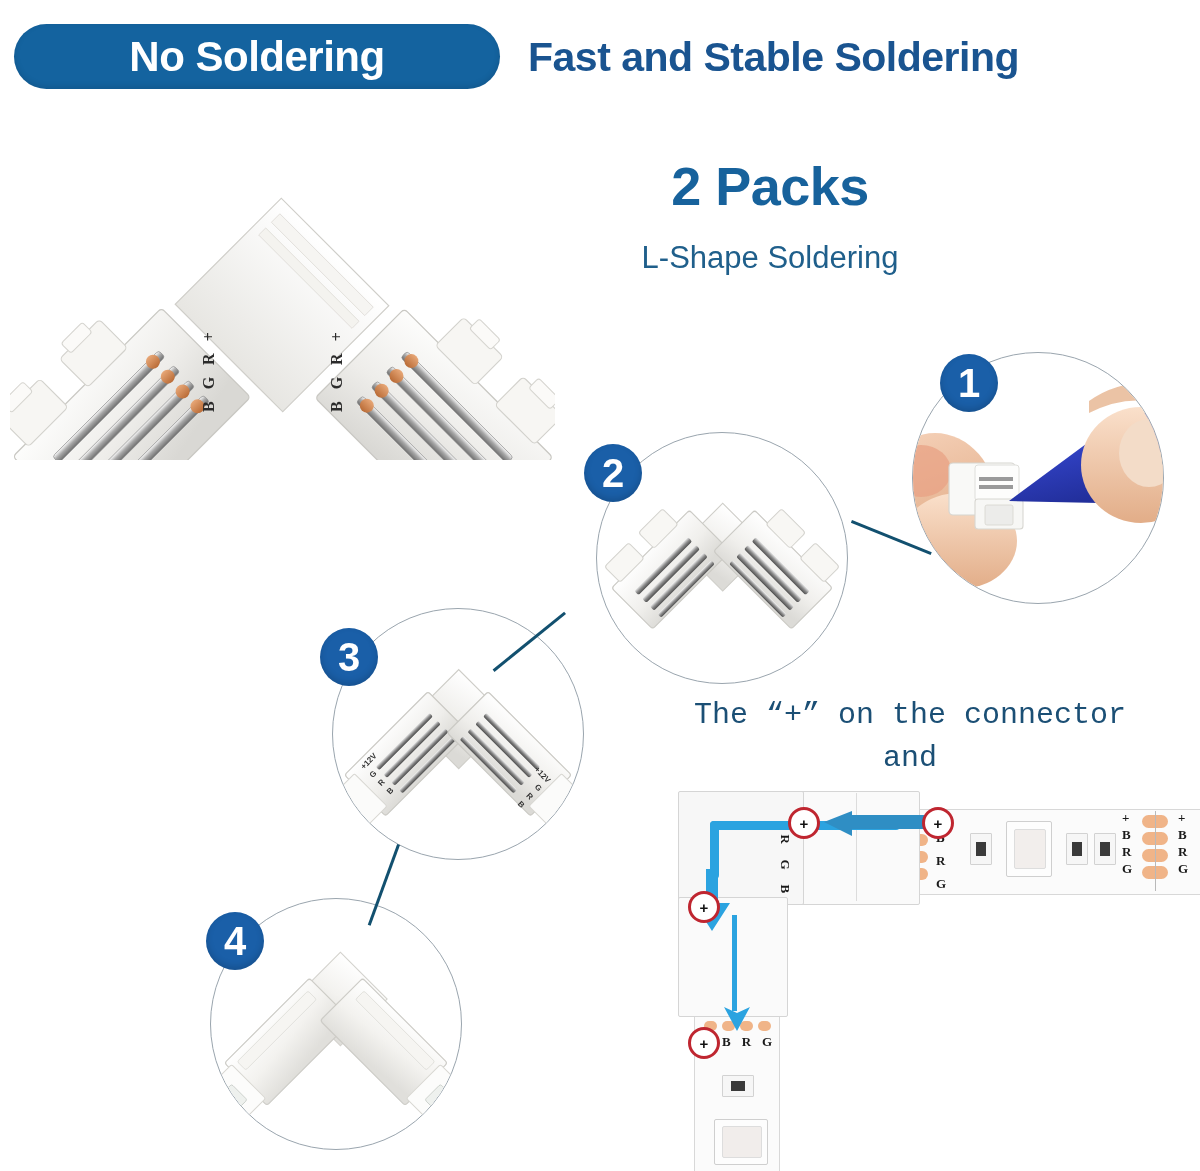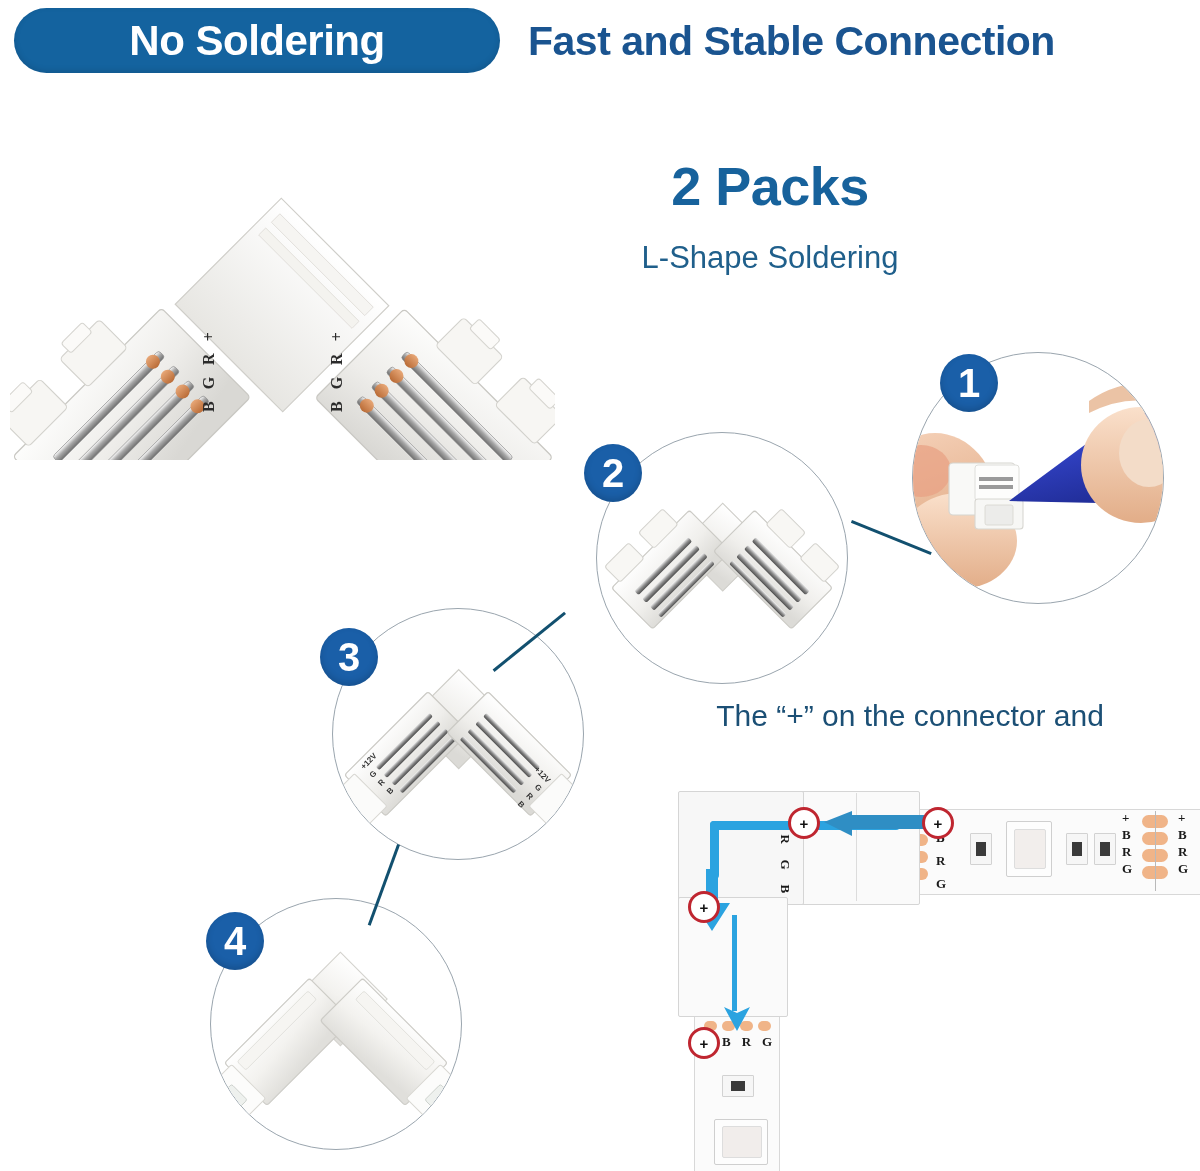--- a/index.html
+++ b/index.html
@@ -6,21 +6,21 @@
   body{
     width:1200px;height:1171px;
     background:#ffffff;
     font-family:"Liberation Sans", sans-serif;
     position:relative;
     overflow:hidden;
   }
   .abs{position:absolute;}
 
   
-  #header{left:0;top:0;width:1200px;height:95px;}
+  #header{left:0;top:16px;width:1200px;height:95px;}
   #no-solder-badge{
     left:14px;top:8px;width:486px;height:65px;
     background:#14639f;
     border-radius:33px;
     display:flex;align-items:center;justify-content:center;
     box-shadow:inset 0 -2px 6px rgba(0,0,0,.12);
   }
   #no-solder-badge span{
     color:#ffffff;font-size:42px;font-weight:bold;letter-spacing:-.5px;
   }
@@ -53,21 +53,21 @@
     border-radius:50%;
     background:#1a5fa8;
     display:flex;align-items:center;justify-content:center;
     color:#ffffff;font-size:40px;font-weight:bold;
     box-shadow:inset 0 -3px 7px rgba(0,0,0,.16);
     z-index:6;
   }
   .link-line{background:#12506f;z-index:2;transform-origin:0 0;height:3px;}
 
   
-  #align-caption{left:670px;top:694px;width:480px;text-align:center;}
+  #align-caption{left:670px;top:694px;width:480px;text-align:center;font-family:Liberation Mono, monospace;}
   #align-caption div{color:#1b4f75;font-size:30px;line-height:43px;}
 
   
   #strip-diagram{left:670px;top:785px;width:530px;height:386px;}
   .strip-h{
     position:absolute;background:#fbfbfb;
     border-top:1px solid #d8d8d8;border-bottom:1px solid #d8d8d8;
   }
   .strip-v{
     position:absolute;background:#fbfbfb;
@@ -95,21 +95,21 @@
   }
 </style>
 </head>
 <body>
 
 <div class="abs" id="header">
   <div class="abs" id="no-solder-badge">
     <span>No Soldering</span>
   </div>
   <div class="abs" id="fast-stable">
-    <span>Fast and Stable Connection</span>
+    <span>Fast and Stable Soldering</span>
   </div>
 </div>
 
 <div class="abs" id="hero-photo">
   <svg width="545" height="310" viewBox="0 0 545 310">
     <defs>
       <linearGradient id="plasticL" x1="0" y1="0" x2="0.3" y2="1">
         <stop offset="0%" stop-color="#fdfdfc"></stop>
           <stop offset="55%" stop-color="#eeedea"></stop>
         <stop offset="100%" stop-color="#d9d8d4"></stop>

